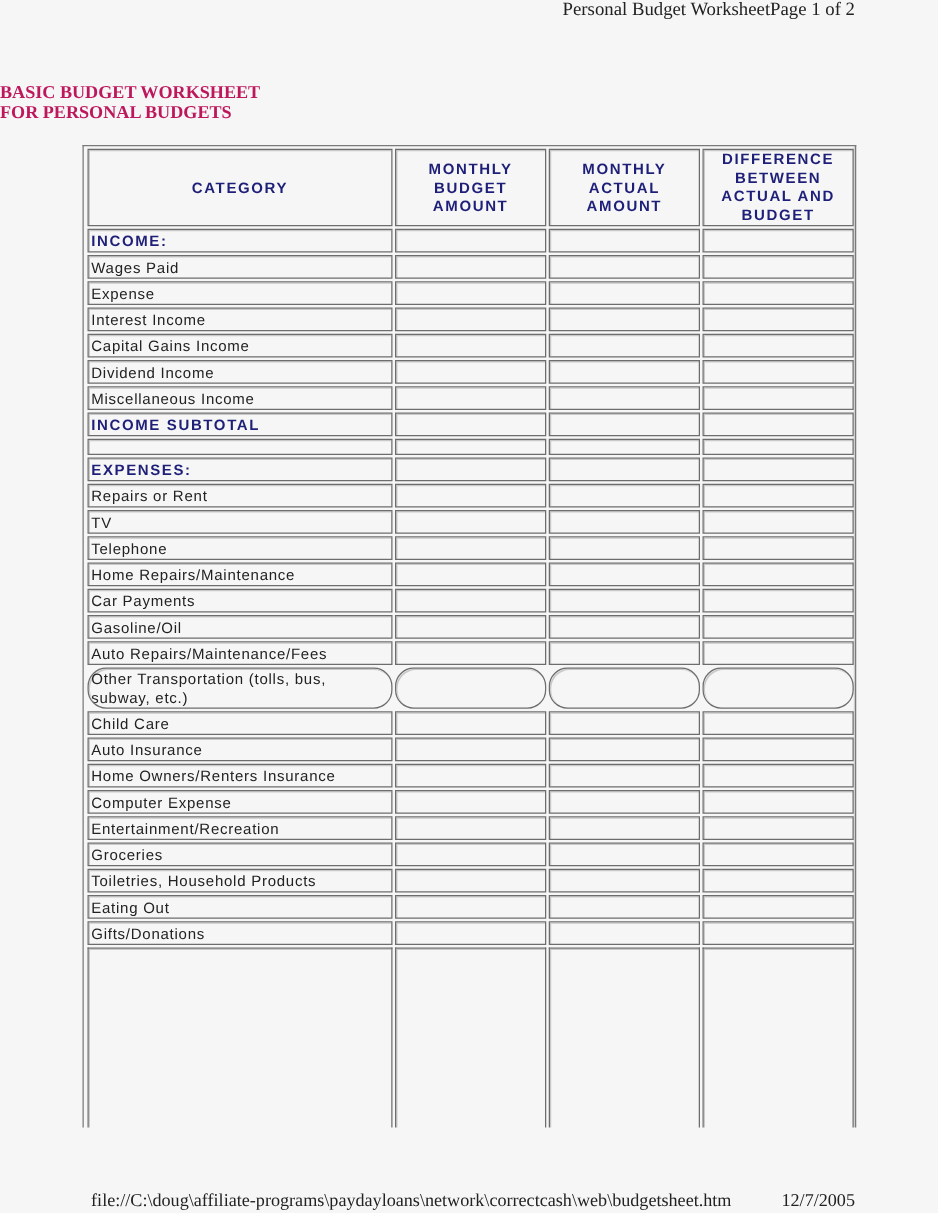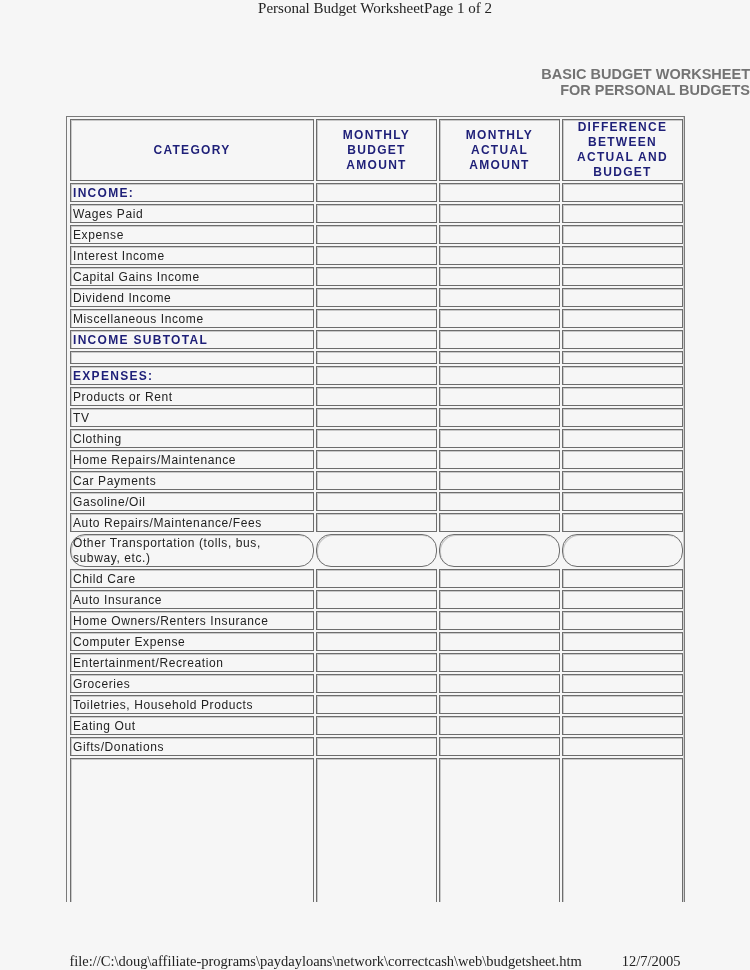--- a/index.html
+++ b/index.html
@@ -7,28 +7,28 @@
     width: 750px; height: 970px;
     background: #f6f6f6;
     position: relative;
     overflow: hidden;
     font-family: "Liberation Sans", sans-serif;
   }
   .print-header, .print-footer {
     position: absolute; left: 66px; right: 66px;
     font-family: "Liberation Serif", serif;
     font-size: 15px; color: #222;
-    display: flex; justify-content: center;
+    display: flex; justify-content: flex-end;
   }
   .print-header { top: 0px; }
   .print-footer { top: 953px; font-size: 14.5px; gap: 40px; }
   .title {
     position: absolute; top: 66px; left: 0; right: 0;
-    text-align: right; color: #737373;
-    font-weight: bold; font-size: 14.5px; line-height: 16px;
+    text-align: left; color: #be185d;
+    font-weight: bold; font-size: 14.5px; line-height: 16px; font-family: Liberation Serif, serif;
   }
   .sheet {
     position: absolute; left: 66px; top: 116px;
     width: 619px;
     border: 1px solid #7a7a7a;
     border-bottom: none;
     padding: 1px 2px 0 2px;
     box-sizing: border-box;
     height: 786px;
     overflow: hidden;
@@ -156,33 +156,33 @@
           <td></td>
           <td></td>
         </tr>
         <tr>
           <td class="section">EXPENSES:</td>
           <td></td>
           <td></td>
           <td></td>
         </tr>
         <tr>
-          <td>Products or Rent</td>
+          <td>Repairs or Rent</td>
           <td></td>
           <td></td>
           <td></td>
         </tr>
         <tr>
           <td>TV</td>
           <td></td>
           <td></td>
           <td></td>
         </tr>
         <tr>
-          <td>Clothing</td>
+          <td>Telephone</td>
           <td></td>
           <td></td>
           <td></td>
         </tr>
         <tr>
           <td>Home Repairs/Maintenance</td>
           <td></td>
           <td></td>
           <td></td>
         </tr>

